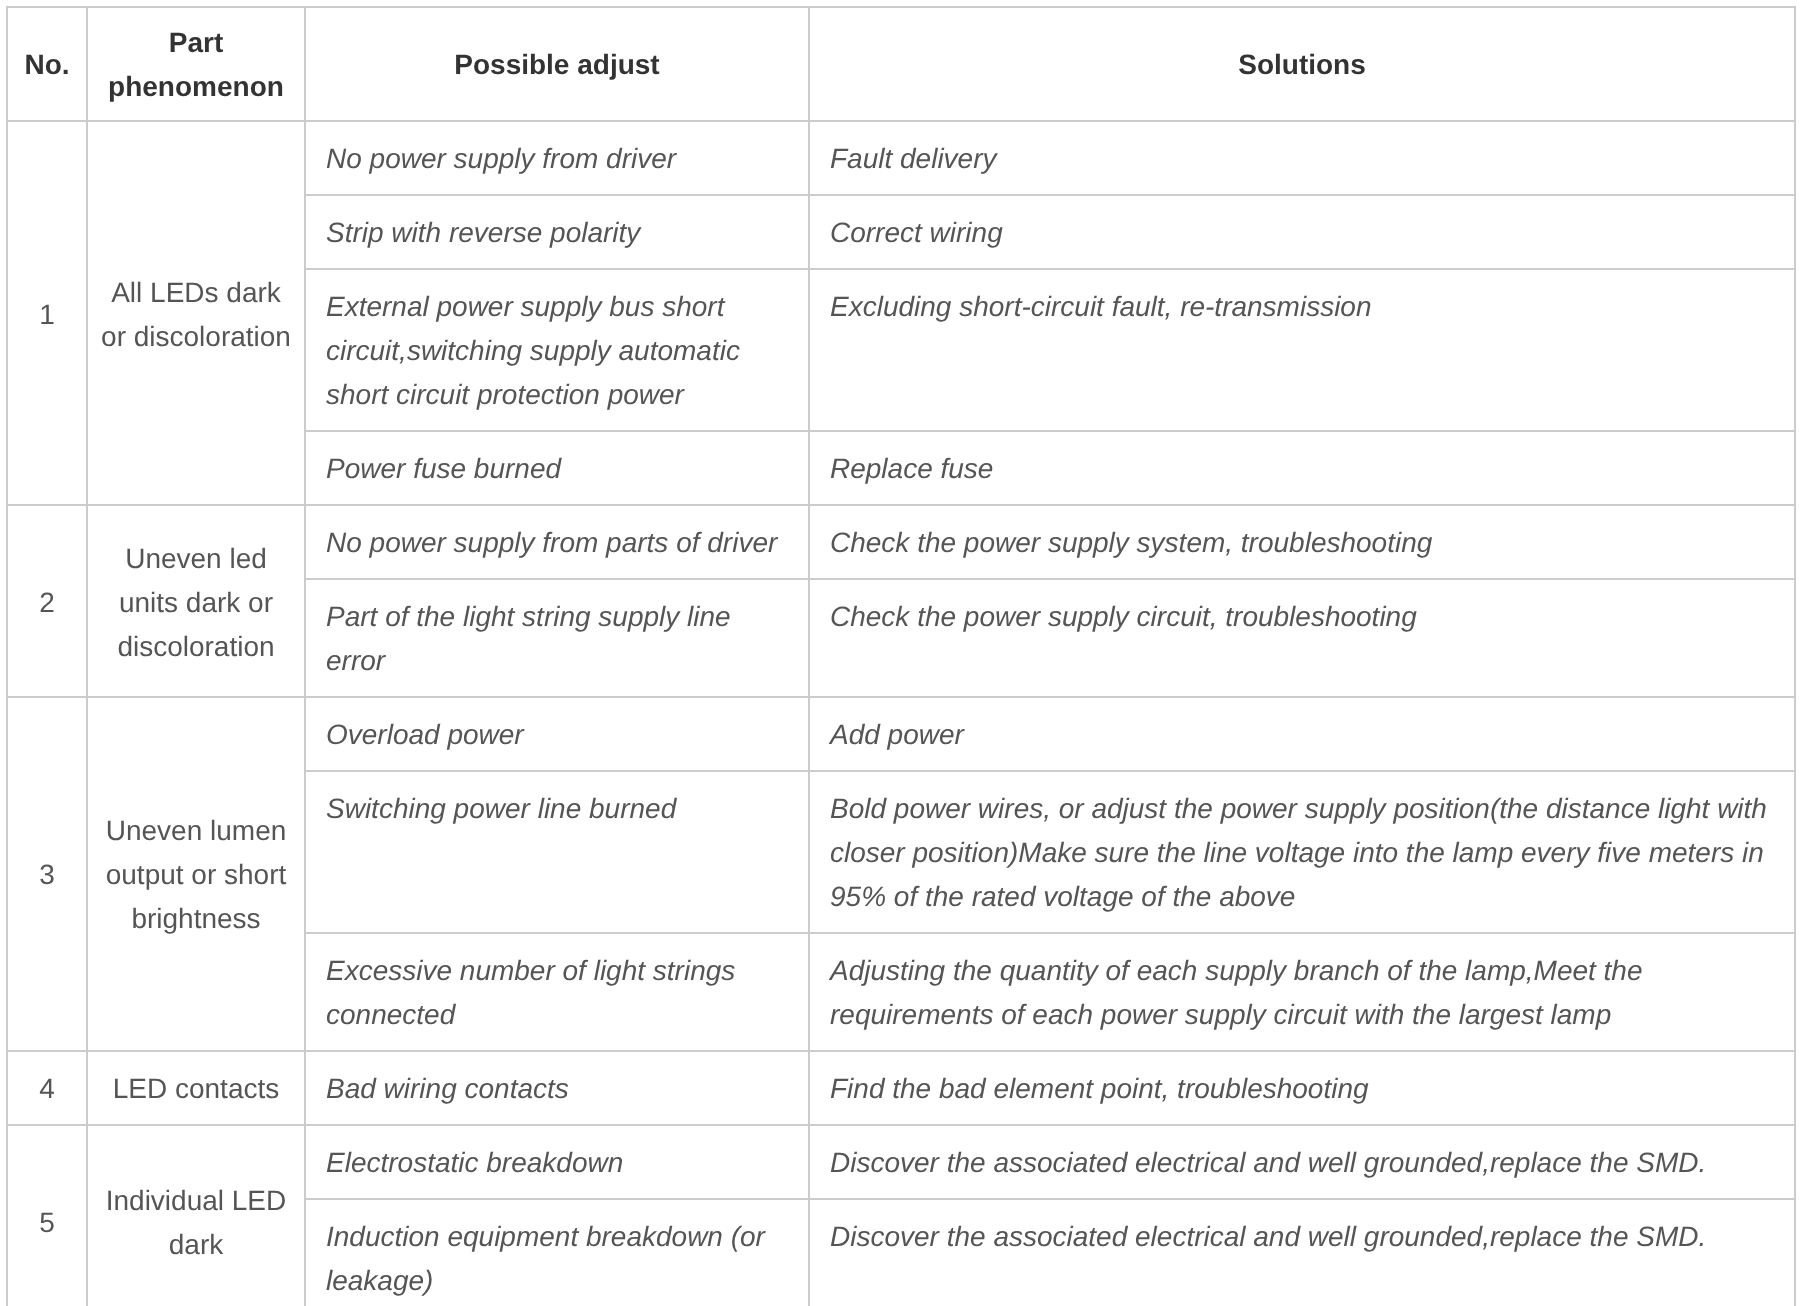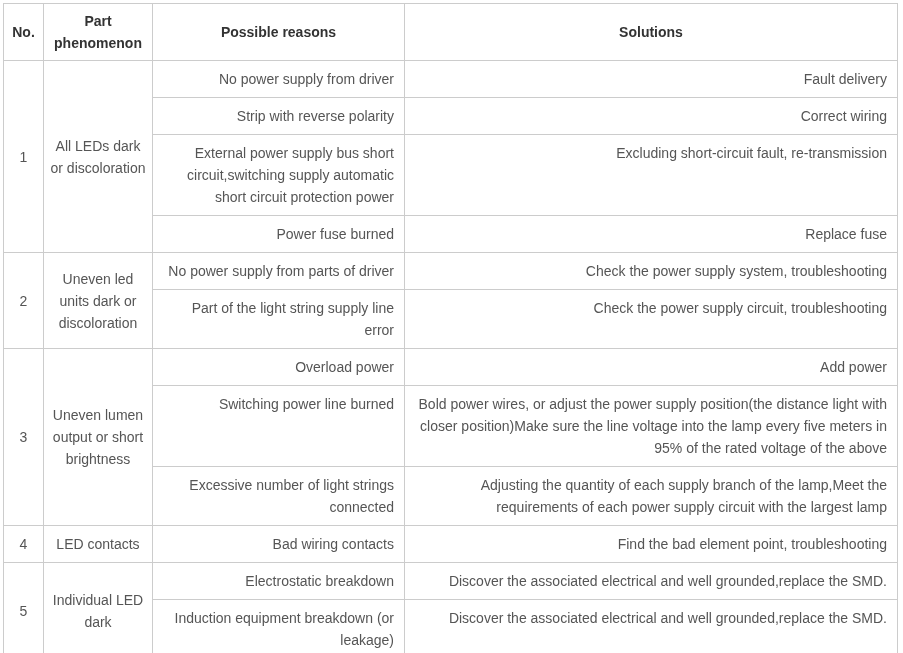--- a/index.html
+++ b/index.html
@@ -47,41 +47,42 @@
     font-weight: normal;
   }
   td.cell-no,
   td.cell-phenomenon {
     text-align: center;
     vertical-align: middle;
     padding: 7px 5px;
   }
   td.cell-reason,
   td.cell-solution {
-    text-align: right;
+    text-align: left;
     vertical-align: top;
     padding: 7px 10px;
+    font-style: italic;
   }
 </style>
 </head>
 <body>
 
 <div class="page">
   <table class="fault-table">
     <colgroup>
       <col class="c-no">
       <col class="c-phen">
       <col class="c-reason">
       <col class="c-sol">
     </colgroup>
     <thead>
       <tr>
         <th>No.</th>
         <th>Part phenomenon</th>
-        <th>Possible reasons</th>
+        <th>Possible adjust</th>
         <th>Solutions</th>
       </tr>
     </thead>
     <tbody id="table-body">
         <tr>
           <td class="cell-no" rowspan="4">1</td>
           <td class="cell-phenomenon" rowspan="4">All LEDs dark or discoloration</td>
           <td class="cell-reason">No power supply from driver</td>
           <td class="cell-solution">Fault delivery</td>
         </tr>

